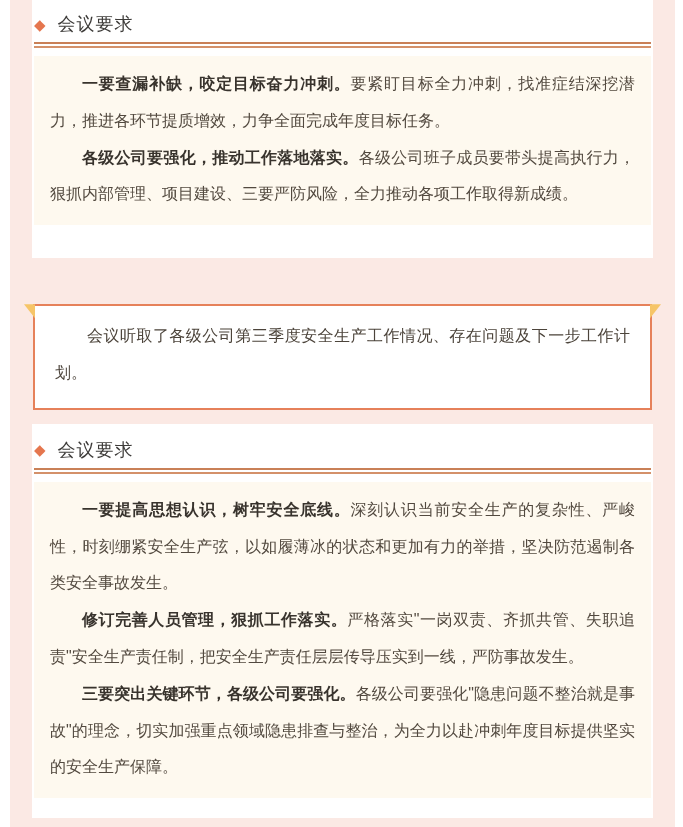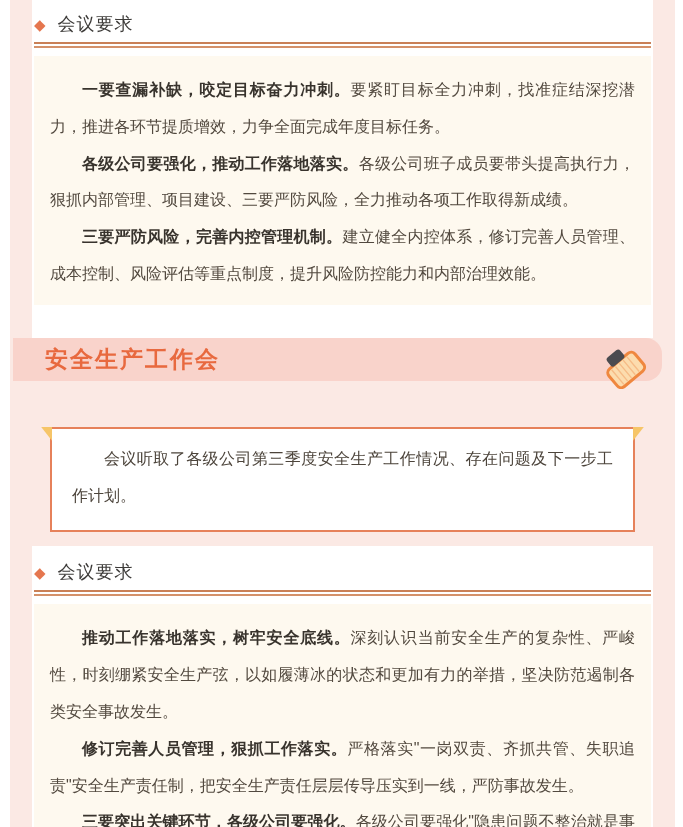--- a/index.html
+++ b/index.html
@@ -48,21 +48,21 @@
   .double-rule {
     height: 2px;
     border-top: 2px solid #c98057;
     border-bottom: 2px solid #d4916a;
     margin-bottom: 8px;
   }
 
   
   .cream-block {
     background: #fef9ef;
-    padding: 16px 16px 12px 16px;
+    padding: 10px 16px 12px 16px;
   }
   .para {
     font-size: 16px;
     line-height: 2.3;
     color: #52493f;
     text-indent: 2em;
     margin: 0;
     text-align: justify;
   }
   .para .lead {
@@ -93,21 +93,21 @@
     top: 3px;
     width: 48px;
     height: 48px;
   }
 
   .spacer-a { height: 46px; }
 
   
   .summary-box {
     position: relative;
-    margin: 0 40px;
+    margin: 0 23px;
     background: #ffffff;
     border: 2px solid #e6815a;
     box-sizing: border-box;
     padding: 12px 20px 16px 20px;
   }
   .summary-text {
     font-size: 16px;
     line-height: 2.3;
     color: #4c443b;
     text-indent: 2em;
@@ -131,49 +131,38 @@
 
   <div class="white-card card-1">
     <div class="sec-header">
       <span class="diamond">◆</span>
       <span class="sec-title">会议要求</span>
     </div>
     <div class="double-rule"></div>
     <div class="cream-block">
       <p class="para"><span class="lead">一要查漏补缺，咬定目标奋力冲刺。</span><span>要紧盯目标全力冲刺，找准症结深挖潜力，推进各环节提质增效，力争全面完成年度目标任务。</span></p>
       <p class="para"><span class="lead">各级公司要强化，推动工作落地落实。</span><span>各级公司班子成员要带头提高执行力，狠抓内部管理、项目建设、三要严防风险，全力推动各项工作取得新成绩。</span></p>
-      <p class="para"><span class="lead">三要严防风险，完善内控管理机制。</span><span>建立健全内控体系，修订完善人员管理、成本控制、风险评估等重点制度，提升风险防控能力和内部治理效能。</span></p>
     </div>
   </div>
 
-  <div class="banner">
-    <span class="banner-title">安全生产工作会</span>
-    <svg class="marker-icon" viewBox="0 0 48 48" aria-hidden="true">
-      <g transform="rotate(-40 24 24)">
-        <rect x="7" y="19" width="34" height="23" rx="5" fill="#fcdcae" stroke="#ef873f" stroke-width="3"></rect>
-        <path d="M13 21 v19 M18 21 v19 M23 21 v19 M28 21 v19 M33 21 v19" stroke="#f6bb86" stroke-width="1.4"></path>
-        <rect x="15" y="9" width="17" height="11" rx="3" fill="#4b4b50"></rect>
-      </g>
-    </svg>
-  </div>
 
   <div class="spacer-a"></div>
 
   <div class="summary-box">
     <span class="fold fold-tl"></span>
     <span class="fold fold-tr"></span>
     <p class="summary-text">会议听取了各级公司第三季度安全生产工作情况、存在问题及下一步工作计划。</p>
   </div>
 
   <div class="white-card card-2">
     <div class="sec-header">
       <span class="diamond">◆</span>
       <span class="sec-title">会议要求</span>
     </div>
     <div class="double-rule"></div>
     <div class="cream-block">
-      <p class="para"><span class="lead">推动工作落地落实，树牢安全底线。</span><span>深刻认识当前安全生产的复杂性、严峻性，时刻绷紧安全生产弦，以如履薄冰的状态和更加有力的举措，坚决防范遏制各类安全事故发生。</span></p>
+      <p class="para"><span class="lead">一要提高思想认识，树牢安全底线。</span><span>深刻认识当前安全生产的复杂性、严峻性，时刻绷紧安全生产弦，以如履薄冰的状态和更加有力的举措，坚决防范遏制各类安全事故发生。</span></p>
       <p class="para"><span class="lead">修订完善人员管理，狠抓工作落实。</span><span>严格落实"一岗双责、齐抓共管、失职追责"安全生产责任制，把安全生产责任层层传导压实到一线，严防事故发生。</span></p>
       <p class="para"><span class="lead">三要突出关键环节，各级公司要强化。</span><span>各级公司要强化"隐患问题不整治就是事故"的理念，切实加强重点领域隐患排查与整治，为全力以赴冲刺年度目标提供坚实的安全生产保障。</span></p>
     </div>
   </div>
 
 </div>
 
 </body></html>

